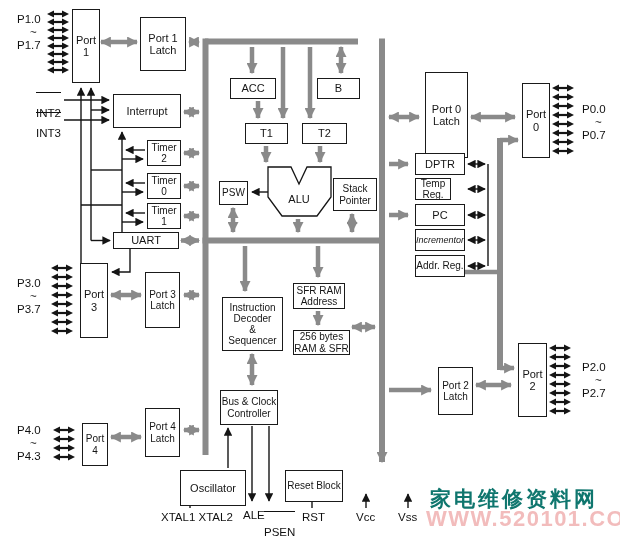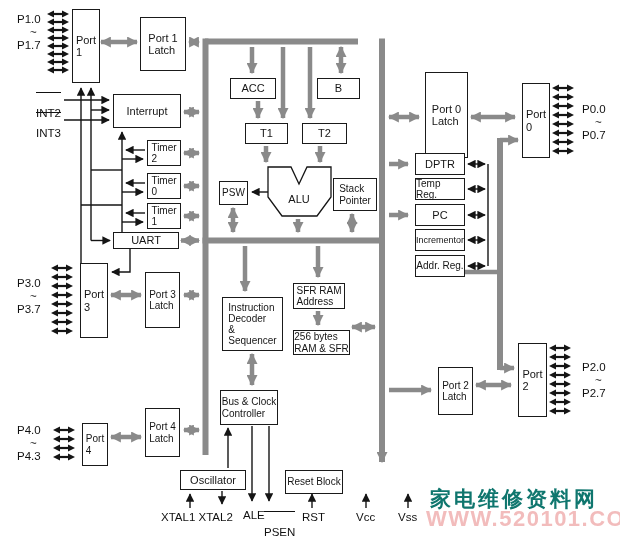--- a/index.html
+++ b/index.html
@@ -3,25 +3,25 @@
 <meta charset="utf-8">
 <style>
   html,body{margin:0;padding:0;background:#fff;}
   #stage{position:relative;width:620px;height:542px;background:#fff;overflow:hidden;
          font-family:"Liberation Sans",sans-serif;color:#151515;}
   #wires{position:absolute;left:0;top:0;z-index:1;}
   .bus{stroke:#8a8a8a;stroke-width:6;fill:none;}
   .ga{stroke:#8a8a8a;stroke-width:4.5;fill:none;}
   .wr{stroke:#151515;stroke-width:1.4;fill:none;}
   .blk{position:absolute;z-index:2;background:#fff;border:1.2px solid #1a1a1a;box-sizing:border-box;
-       display:flex;align-items:center;justify-content:center;
+       display:flex;align-items:center;justify-content:center;text-align:center;
        white-space:pre-line;font-size:11px;line-height:1.12;}
   .noborder{border:none;background:transparent;}
   .fs10{font-size:10px;}
-  .fs9{font-size:9px;}
+  .fs9{font-size:9px;font-style:italic;}
   .lbl{position:absolute;z-index:2;font-size:11.5px;white-space:nowrap;color:#111;}
   .ov{border-top:1.2px solid #111;padding-top:14px;}
   .wm{position:absolute;z-index:3;font-weight:bold;white-space:nowrap;}
   .wm1{left:430px;top:485px;font-size:21px;letter-spacing:3px;}
   .wm2{left:426px;top:506px;font-size:22px;letter-spacing:1.5px;}
 </style>
 </head>
 <body>
 
 <div id="stage">
@@ -204,28 +204,28 @@
 &amp;
 Sequencer</div>
 <div class="blk fs10" style="left:333px;top:178px;width:44px;height:33px">Stack
 Pointer</div>
 <div class="blk fs10" style="left:293px;top:283px;width:52px;height:26px">SFR RAM
 Address</div>
 <div class="blk fs10" style="left:293px;top:330px;width:57px;height:25px">256 bytes
 RAM &amp; SFR</div>
 <div class="blk fs10" style="left:220px;top:390px;width:58px;height:35px">Bus &amp; Clock
 Controller</div>
-<div class="blk" style="left:180px;top:470px;width:66px;height:20px">Oscillator</div>
-<div class="blk fs10" style="left:285px;top:470px;width:58px;height:24px">Reset Block</div>
+<div class="blk" style="left:180px;top:470px;width:66px;height:36px">Oscillator</div>
+<div class="blk fs10" style="left:285px;top:470px;width:58px;height:32px">Reset Block</div>
 <div class="blk" style="left:425px;top:72px;width:43px;height:86px">Port 0
 Latch</div>
 <div class="blk" style="left:522px;top:83px;width:28px;height:75px">Port
 0</div>
 <div class="blk" style="left:415px;top:153px;width:50px;height:22px">DPTR</div>
-<div class="blk fs10" style="left:415px;top:178px;width:50px;height:22px">Temp Reg.</div>
+<div class="blk fs10" style="left:415px;top:178px;width:36px;height:22px">Temp Reg.</div>
 <div class="blk" style="left:415px;top:204px;width:50px;height:22px">PC</div>
 <div class="blk fs9" style="left:415px;top:229px;width:50px;height:22px">Incrementor</div>
 <div class="blk fs10" style="left:415px;top:255px;width:50px;height:22px">Addr. Reg.</div>
 <div class="blk fs10" style="left:438px;top:367px;width:35px;height:48px">Port 2
 Latch</div>
 <div class="blk" style="left:518px;top:343px;width:29px;height:74px">Port
 2</div>
 
 <div class="lbl" style="left:17px;top:13px">P1.0</div>
 <div class="lbl" style="left:30px;top:26px">~</div>

